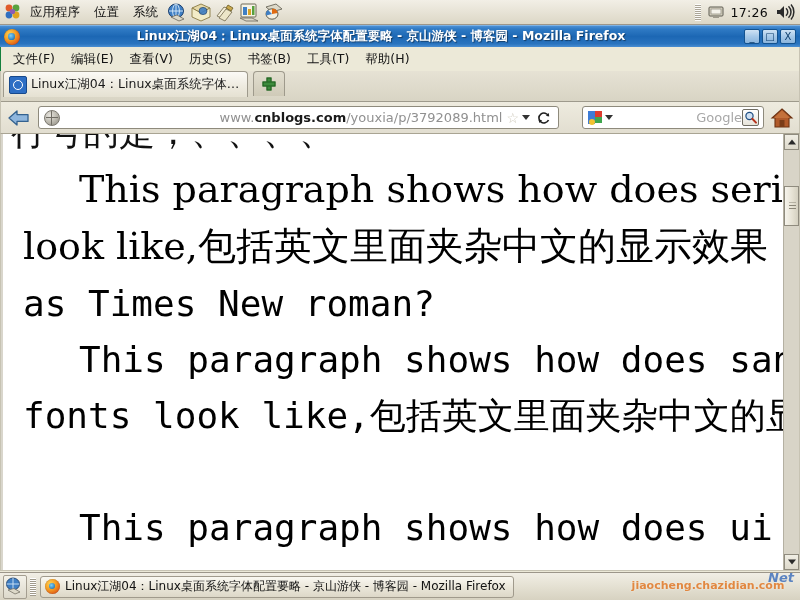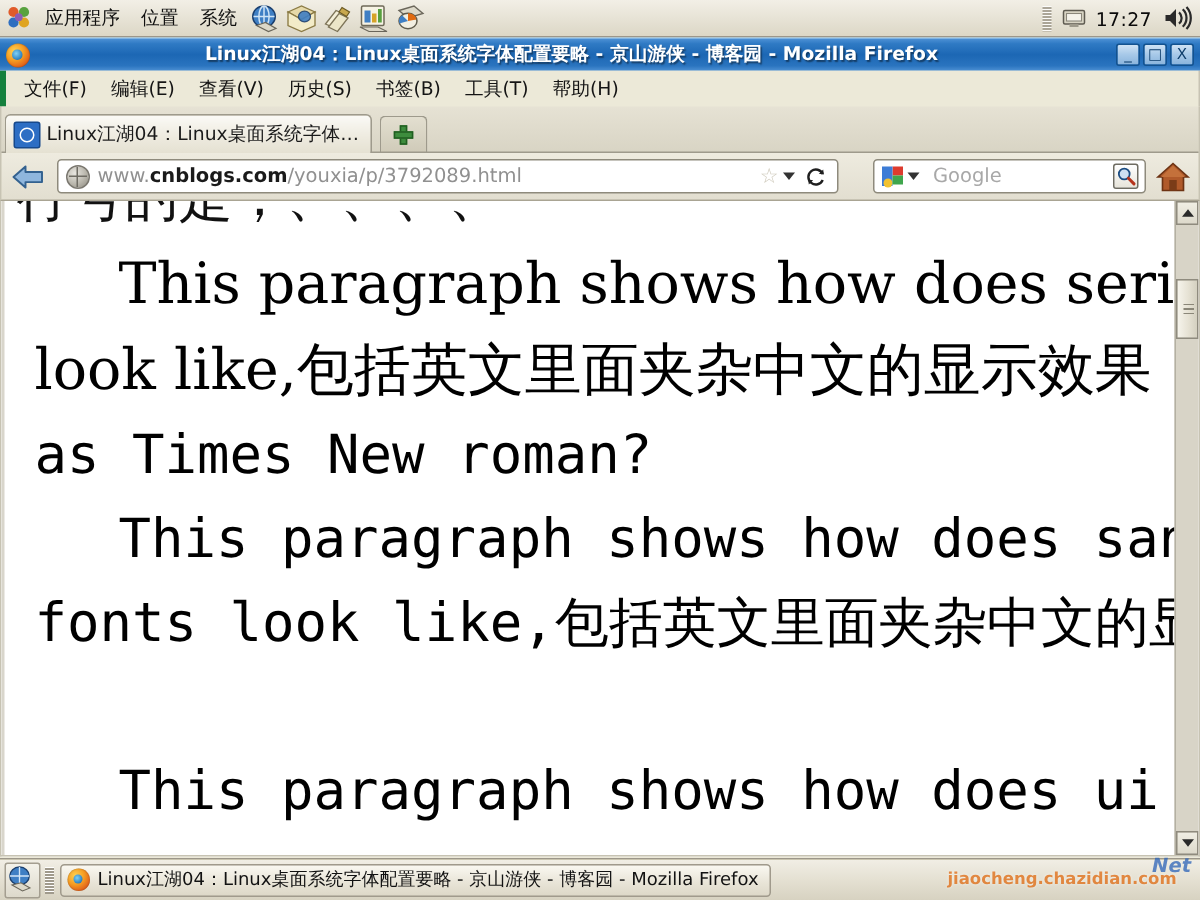--- a/index.html
+++ b/index.html
@@ -9,21 +9,21 @@
     height: 600px;
     overflow: hidden;
     font-family: "DejaVu Sans", sans-serif;
     background: #ffffff;
   }
   #screen {
     position: relative;
     width: 800px;
     height: 600px;
     overflow: hidden;
-    background: #fef9c3;
+    background: #000000;
   }
 
   
   #top-panel {
     position: absolute;
     left: 0; top: 0;
     width: 800px; height: 25px;
     background: linear-gradient(to bottom, #f2efe6 0%, #e7e3d6 50%, #dcd7c6 100%);
     border-bottom: 1px solid #9c968a;
     display: flex;
@@ -115,42 +115,42 @@
     line-height: 13px;
     text-align: center;
     font-family: "DejaVu Sans", sans-serif;
     box-sizing: border-box;
   }
 
   
   #menubar {
     height: 24px;
     background: #ece9d8;
-    border-left: 4px solid #15803d;
+    border-left: 1px solid #15803d;
     border-right: 1px solid #c7c3b3;
     display: flex;
     align-items: center;
     padding-left: 4px;
     box-sizing: border-box;
   }
   .menu-item {
     font-size: 12.5px;
     color: #141414;
     padding: 3px 8px;
     white-space: nowrap;
   }
 
   
   #tabbar {
     height: 31px;
     background: linear-gradient(to bottom, #e6e2d4 0%, #d8d4c4 100%);
     border-left: 1px solid #c7c3b3;
     border-right: 1px solid #c7c3b3;
     display: flex;
-    align-items: flex-end;
+    align-items: flex-start;
     box-sizing: border-box;
     padding-left: 2px;
     position: relative;
   }
   #tabbar::after {
     content: "";
     position: absolute;
     left: 0; right: 0; bottom: 0;
     height: 1px;
     background: #9e9a8c;
@@ -225,20 +225,21 @@
   #navbar {
     height: 32px;
     background: linear-gradient(to bottom, #eeebdf 0%, #e2ded0 100%);
     border-left: 1px solid #c7c3b3;
     border-right: 1px solid #c7c3b3;
     border-bottom: 1px solid #a9a493;
     display: flex;
     align-items: center;
     padding: 0 5px;
     box-sizing: border-box;
+    text-align: right;
   }
   .back-btn {
     width: 26px; height: 24px;
     position: relative;
     flex: 0 0 auto;
     margin-right: 6px;
   }
   .urlbar {
     flex: 1 1 auto;
     height: 23px;
@@ -600,21 +601,21 @@
 
     <div class="panel-right">
       <div class="grip"></div>
       <div style="width:18px;height:16px;">
         <svg width="18" height="16" viewBox="0 0 18 16">
           <rect x="2" y="3" width="14" height="9" rx="1" fill="#d8d4c4" stroke="#5d5a50" stroke-width="1"></rect>
           <rect x="4" y="5" width="10" height="5" fill="#f4f2ea" stroke="#8a867a" stroke-width=".7"></rect>
           <rect x="6" y="12" width="6" height="2" fill="#9e9a8c"></rect>
         </svg>
       </div>
-      <div class="clock">17:27</div>
+      <div class="clock">17:26</div>
       <div style="width:20px;height:16px;">
         <svg width="20" height="16" viewBox="0 0 20 16">
           <path d="M2 6 h3 l4 -4 v12 l-4 -4 H2 z" fill="#2a2a2a"></path>
           <path d="M11 4.2 a5 5 0 0 1 0 7.6" stroke="#2a2a2a" stroke-width="1.5" fill="none"></path>
           <path d="M13.5 2.2 a8 8 0 0 1 0 11.6" stroke="#2a2a2a" stroke-width="1.5" fill="none"></path>
           <path d="M16 0.6 a11 11 0 0 1 0 14.8" stroke="#2a2a2a" stroke-width="1.5" fill="none"></path>
         </svg>
       </div>
     </div>
   </div>

